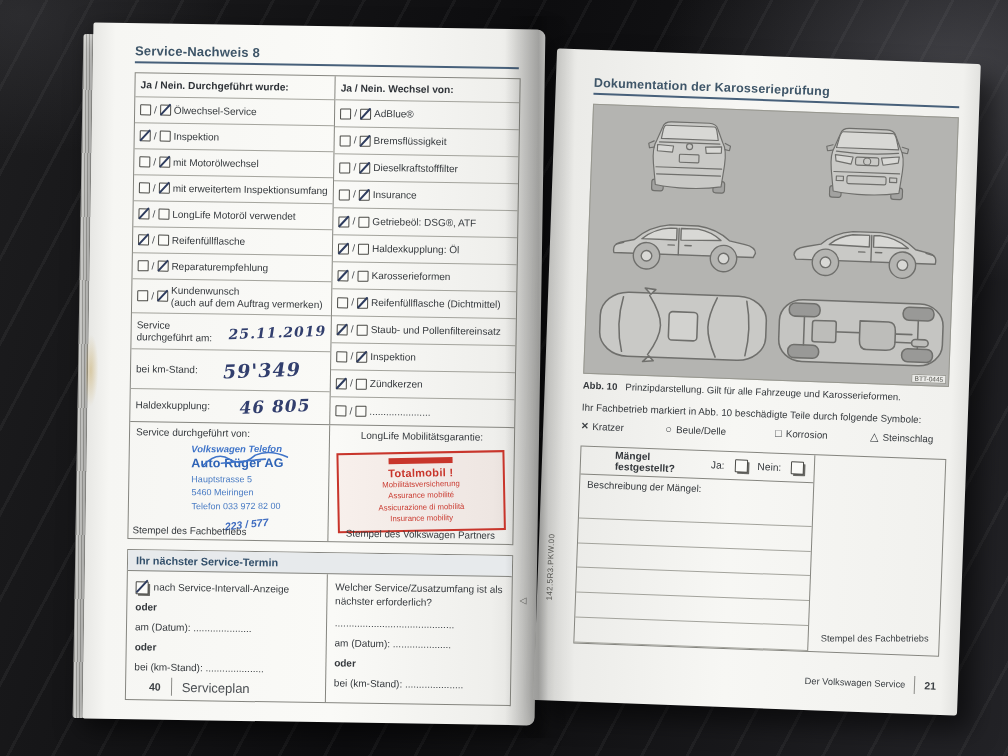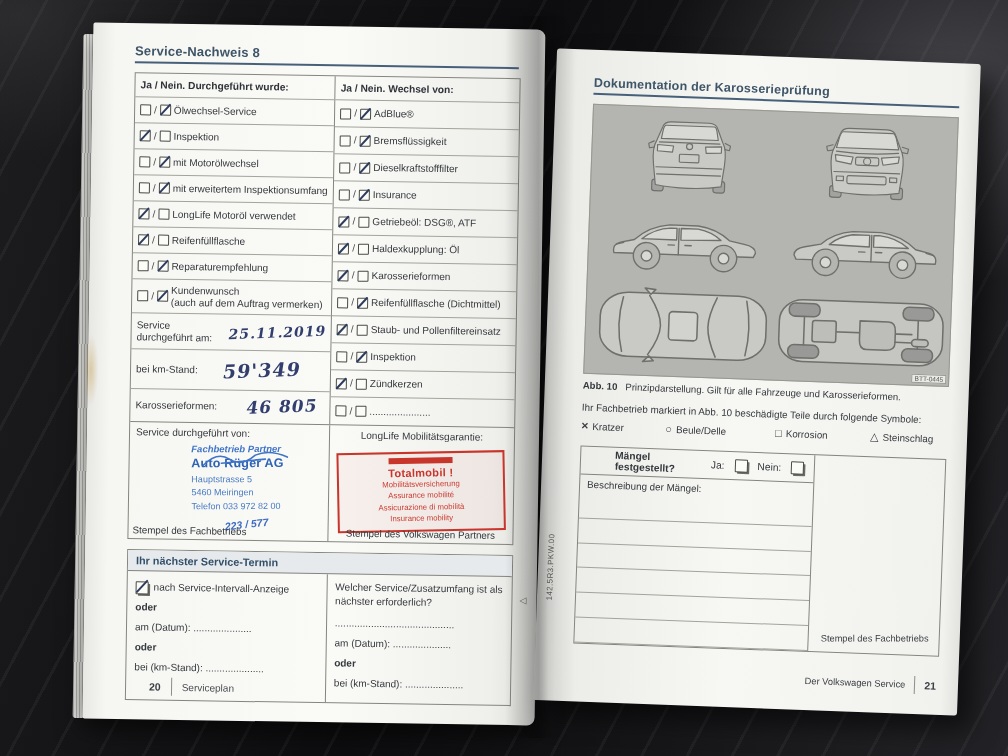--- a/index.html
+++ b/index.html
@@ -74,21 +74,21 @@
   .nb-l{width:52%;border-right:1px solid #85857f;}
   .nb-r{width:48%;}
   .nb-l,.nb-r{box-sizing:border-box;padding:6px 8px 9px;font-size:10px;line-height:2.0;color:#35393d;}
   .oder{font-weight:bold;}
   .q2{line-height:1.35;margin-bottom:6px;}
   .chkline{display:flex;align-items:center;gap:5px;}
   .tri{position:absolute;right:-4px;bottom:102px;font-size:9px;color:#6d6d69;}
   .lp-footer{position:absolute;left:24px;bottom:6px;display:flex;align-items:center;gap:10px;}
   .pf-num{font-weight:bold;font-size:10.5px;color:#3c4044;}
   .pf-div{width:1px;height:18px;background:#8c8c88;}
-  .pf-lbl{font-size:10px;color:#4a4e52;}
+  .pf-lbl{font-size:13px;color:#4a4e52;}
   
   .rp{position:absolute;left:38px;right:20px;top:26px;bottom:16px;color:#35393d;}
   .rp .pg-title{font-size:12.5px;width:100%;}
   .carbox{position:relative;margin-top:9px;height:256px;background:#b4b4b1;border:1px solid #97978f;
     display:grid;grid-template-columns:1fr 1fr;grid-template-rows:1fr 1fr 1.05fr;padding:6px 8px;box-sizing:content-box;}
   .carcell{display:flex;align-items:center;justify-content:center;}
   .figcode{position:absolute;right:2px;bottom:2px;background:#e9e9e6;color:#55554f;font-size:6.5px;
     padding:0 2px;border:0.5px solid #9a9a94;}
   .caption{margin-top:6px;font-size:9.6px;color:#34383c;}
   .caption b{margin-right:8px;}
@@ -187,21 +187,21 @@
             </div>
             <div class="cell i36">
               <span>Service durchgeführt am:</span>
               <span class="hand h-date">25.11.2019</span>
             </div>
             <div class="cell i40">
               <span>bei km-Stand:</span>
               <span class="hand h-km">59'349</span>
             </div>
             <div class="cell i32">
-              <span>Karosserieformen:</span>
+              <span>Haldexkupplung:</span>
               <span class="hand h-rn">46 805</span>
             </div>
           </div>
 
           <div class="col-r">
             <div class="cell head">Ja / Nein. Wechsel von:</div>
             <div class="cell rr">
               <span class="cb"></span>
                 <span class="sl">/</span>
                 <span class="cb checked"></span>
@@ -273,21 +273,21 @@
                 <span class="cb"></span>
               <span>......................</span>
             </div>
           </div>
         </div>
 
         <div class="stamp-row">
           <div class="st-l">
             <span>Service durchgeführt von:</span>
             <div class="dealer">
-              <div class="vwp">Fachbetrieb Partner</div>
+              <div class="vwp">Volkswagen Telefon</div>
               <svg class="sig" width="92" height="24" viewBox="0 0 92 24">
                 <path d="M4 18 Q18 4 30 12 T56 8 Q70 2 88 10 M22 16 L66 12" fill="none" stroke="#3f74c9" stroke-width="1.6" stroke-linecap="round"></path>
               </svg>
               <div class="dname">Auto Rüger AG</div>
               <div class="daddr">Hauptstrasse 5</div>
               <div class="daddr">5460 Meiringen</div>
               <div class="daddr">Telefon 033 972 82 00</div>
             </div>
             <div class="dcode">223 / 577</div>
             <div class="st-caption">Stempel des Fachbetriebs</div>
@@ -326,21 +326,21 @@
             <div>am (Datum): .....................</div>
             <div class="oder">oder</div>
             <div>bei (km-Stand): .....................</div>
           </div>
         </div>
       </div>
 
       <div class="tri">◁</div>
 
       <div class="lp-footer">
-        <span class="pf-num">20</span>
+        <span class="pf-num">40</span>
         <span class="pf-div"></span>
         <span class="pf-lbl">Serviceplan</span>
       </div>
     </div>
   </div>
 
   <div class="page-right">
     <div class="rp">
       <div class="pg-title">Dokumentation der Karosserieprüfung</div>
 

